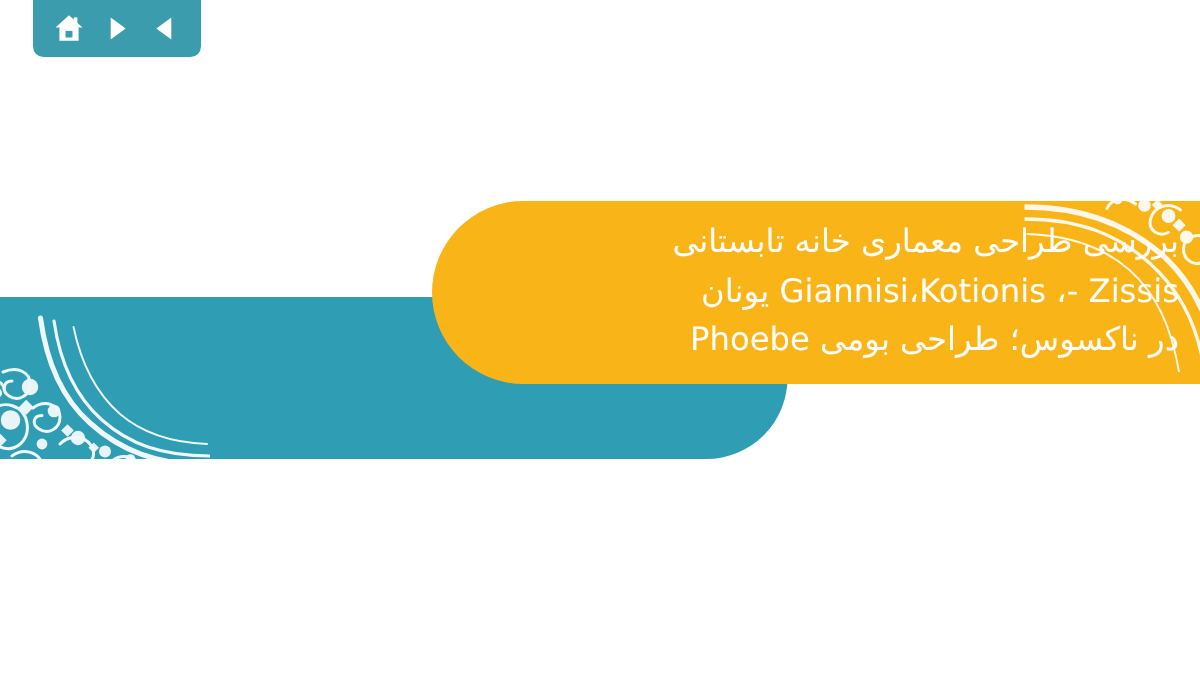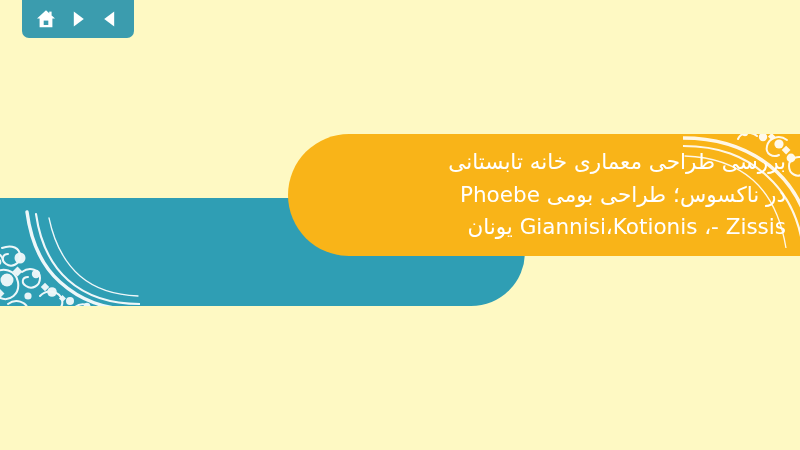--- a/index.html
+++ b/index.html
@@ -16,21 +16,21 @@
     font-family: "DejaVu Sans", "Liberation Sans", sans-serif;
     position: relative;
   }
 
   
   #slide-stage {
     position: absolute;
     inset: 0;
     width: 800px;
     height: 450px;
-    background: #fef9c3;
+    background: #ffffff;
     overflow: hidden;
   }
 
   
   #nav-bar {
     position: absolute;
     top: 0;
     left: 22px;
     width: 112px;
     height: 38px;
@@ -192,22 +192,22 @@
         <path d="M140 4 C132 0 124 3 122 10"></path>
         <path d="M74 6 C68 1 58 2 55 9"></path>
         <path d="M162 62 C156 58 150 60 149 66"></path>
         <path d="M140 88 C132 84 126 88 126 96"></path>
         <path d="M152 96 C146 92 140 95 139 101"></path>
       </g>
     </svg>
 
     <div id="title-text">
       <span class="tline">بررسی طراحی معماری خانه تابستانی</span>
+      <span class="tline">Giannisi،Kotionis ،- Zissis  یونان</span>
       <span class="tline">در ناکسوس؛ طراحی بومی Phoebe</span>
-      <span class="tline">Giannisi،Kotionis ،- Zissis  یونان</span>
     </div>
   </div>
 
   <div id="nav-bar">
 
     <button class="nav-btn" aria-label="previous">
       <svg width="18" height="18" viewBox="0 0 18 18" xmlns="http://www.w3.org/2000/svg">
         <path d="M13.2 1.6 L3.2 9 L13.2 16.4 Z" fill="#ffffff"></path>
       </svg>
     </button>

